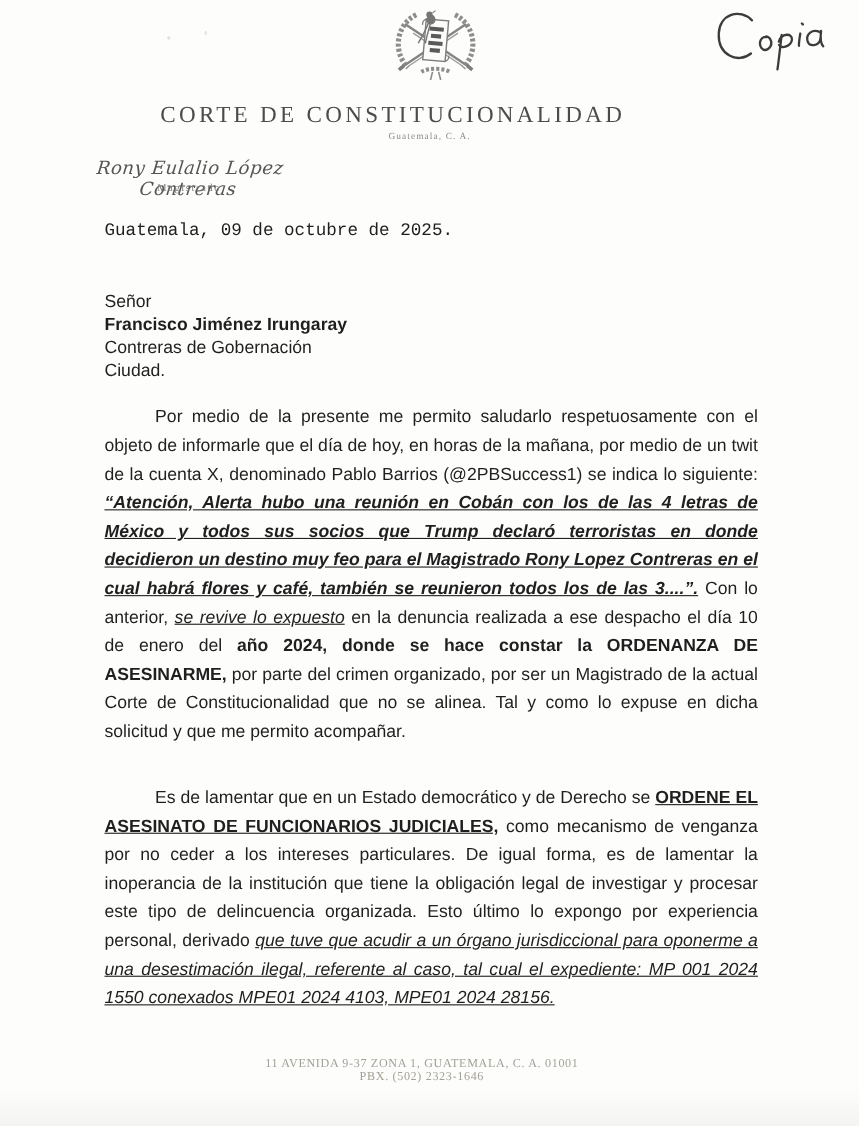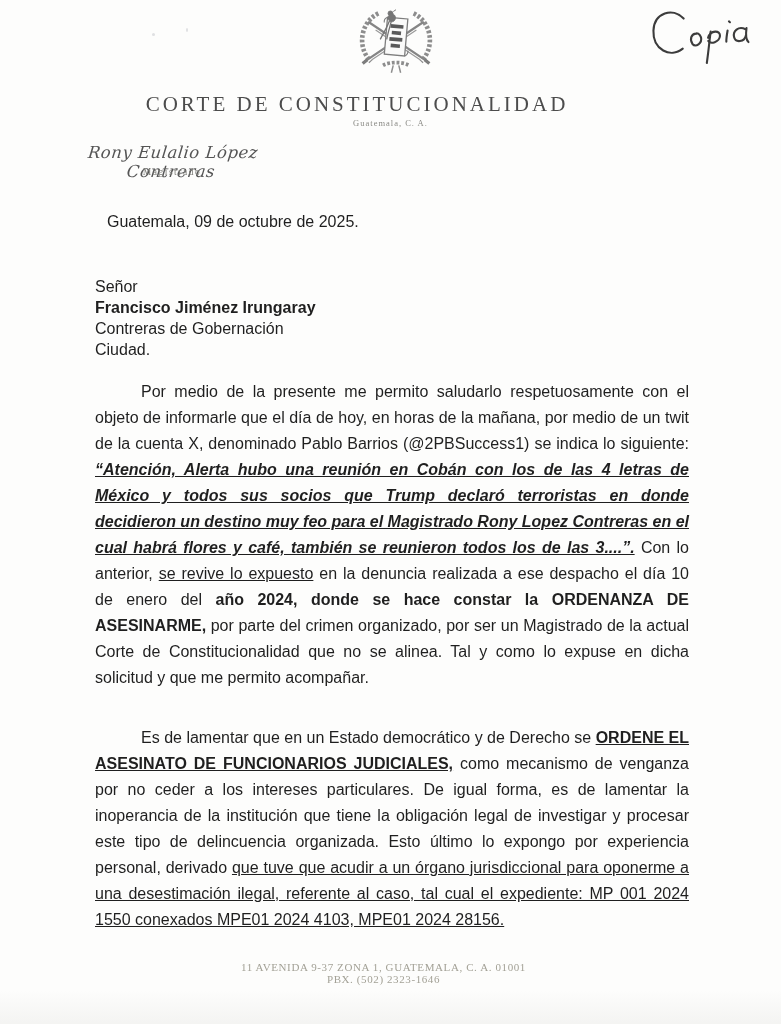--- a/index.html
+++ b/index.html
@@ -37,30 +37,30 @@
     position:absolute;left:52px;top:167px;width:240px;text-align:center;
     font-family:"Liberation Serif",serif;font-size:9.5px;letter-spacing:1.5px;color:#7d7d78;
   }
   .copia{position:absolute;left:645px;top:4px;transform:rotate(-4deg);}
   .speck{position:absolute;background:#9aa0a6;border-radius:50%;opacity:.3;}
   
   .letter-body{
     position:absolute;left:95px;top:197px;width:594px;
     font-size:16px;line-height:26px;
   }
-  .date{margin:12px;}
+  .date{margin:0;font-family:Liberation Mono, monospace;}
   .recipient{margin-top:41px;line-height:21px;}
   .recipient p{margin:0;}
   .para{margin:0;text-align:justify;text-indent:46px;}
   .para.p1{margin-top:19px;}
   .para.p2{margin-top:14px;}
   .para.p3{margin-top:34px;}
   .b{font-weight:bold;}
   .it{}
-  .ul{text-decoration:underline;}
+  .ul{text-decoration:underline;font-style:italic;}
   .bul{font-weight:bold;text-decoration:underline;}
   .quote{font-weight:bold;font-style:italic;text-decoration:underline;}
   .bold{font-weight:bold;}
   
   .footer{
     position:absolute;left:0;top:961px;width:767px;text-align:center;
     font-family:"Liberation Serif",serif;font-size:11px;line-height:12px;
     letter-spacing:0.6px;color:#a3a196;
   }
 </style>

